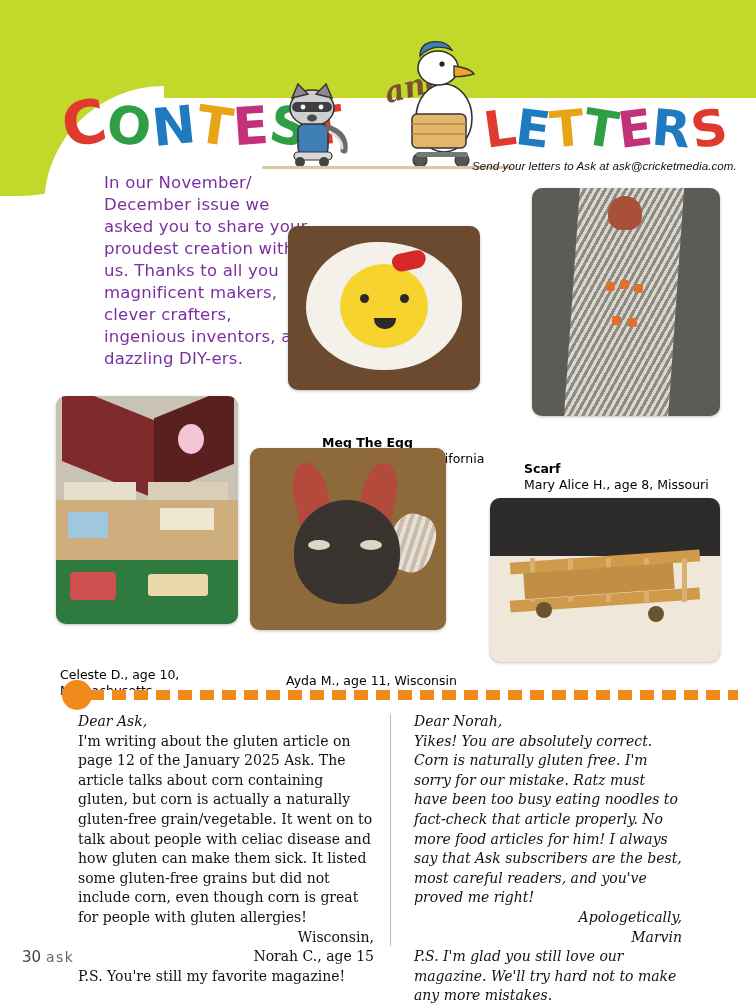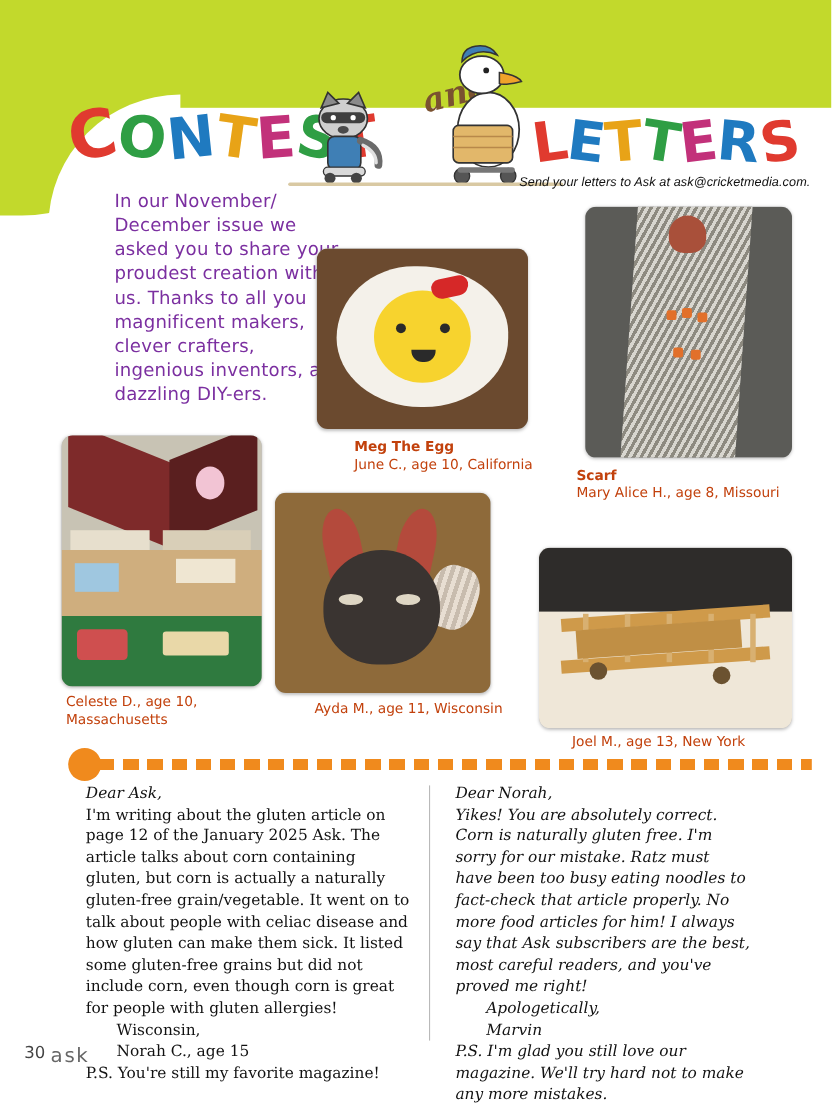--- a/index.html
+++ b/index.html
@@ -112,23 +112,24 @@
   .photo {
     position: absolute;
     border-radius: 10px;
     overflow: hidden;
     box-shadow: 0 1px 3px rgba(0,0,0,.25);
     background: #bbb;
   }
   .cap {
     position: absolute;
     font-family: "DejaVu Sans", sans-serif;
-    color: #c2410c;
+    color: #000000;
     font-size: 12.5px;
     line-height: 16px;
+    margin-top: 37px;
   }
   .cap b { font-weight: bold; }
 
   
   .ph-egg { left: 288px; top: 226px; width: 192px; height: 164px; }
   .egg-bg { position:absolute; inset:0; background:#6b4a2f; }
   .egg-white {
     position:absolute; left: 18px; top: 16px; width: 156px; height: 128px;
     background: #f4f1ea; border-radius: 46% 54% 50% 50% / 52% 48% 50% 50%;
   }
@@ -207,34 +208,34 @@
     line-height: 19.6px;
     color: #111;
   }
   .letter-left { left: 0; width: 296px; }
   .letter-right { left: 336px; width: 268px; font-style: italic; }
   .letter-rule {
     position: absolute; left: 312px; top: 2px;
     width: 1px; height: 232px; background: #b9b9b9;
   }
   .salutation { font-style: italic; }
-  .indent { text-indent: 0; padding-left: 28px; }
+  .indent { text-indent: 0; padding-left: 28px; text-align: right; }
   .para { margin: 0; }
   .para + .para { margin-top: 0; }
 
   
   .footer-num {
     position: absolute; left: 22px; top: 948px;
     font-family: "DejaVu Sans", sans-serif;
     font-size: 15px; color: #444;
   }
   .footer-ask {
     position: absolute; left: 46px; top: 949px;
     font-family: "DejaVu Sans", sans-serif;
-    font-size: 18px; color: #666; letter-spacing: 1.5px; text-align: right;
+    font-size: 14px; color: #666; letter-spacing: 1.5px; text-align: right;
   }
 </style>
 </head>
 <body>
 
 <div class="page">
 
   <div class="green-band"></div>
   <div class="green-curve"></div>
   <div class="green-curve-mask"></div>
@@ -355,23 +356,20 @@
     <div class="plane-wing2"></div>
     <div class="plane-strut" style="left:40px;"></div>
     <div class="plane-strut" style="left:78px;"></div>
     <div class="plane-strut" style="left:116px;"></div>
     <div class="plane-strut" style="left:154px;"></div>
     <div class="plane-strut" style="left:192px;"></div>
     <div class="plane-body"></div>
     <div style="position:absolute; left:46px; top:104px; width:16px; height:16px; border-radius:50%; background:#6b5230;"></div>
     <div style="position:absolute; left:158px; top:108px; width:16px; height:16px; border-radius:50%; background:#6b5230;"></div>
   </div>
-  <div class="cap cap-plane">
-    <span>Joel M., age 13, New York</span>
-  </div>
 
   <div class="divider-dot"></div>
   <div class="divider-dash"></div>
 
   <div class="letters-wrap">
     <div class="letter-rule"></div>
 
     <div class="letter-col letter-left">
       <p class="para salutation">Dear Ask,</p>
       <p class="para">I'm writing about the gluten article on page 12 of the January 2025 Ask. The article talks about corn containing gluten, but corn is actually a naturally gluten-free grain/vegetable. It went on to talk about people with celiac disease and how gluten can make them sick. It listed some gluten-free grains but did not include corn, even though corn is great for people with gluten allergies!</p>

